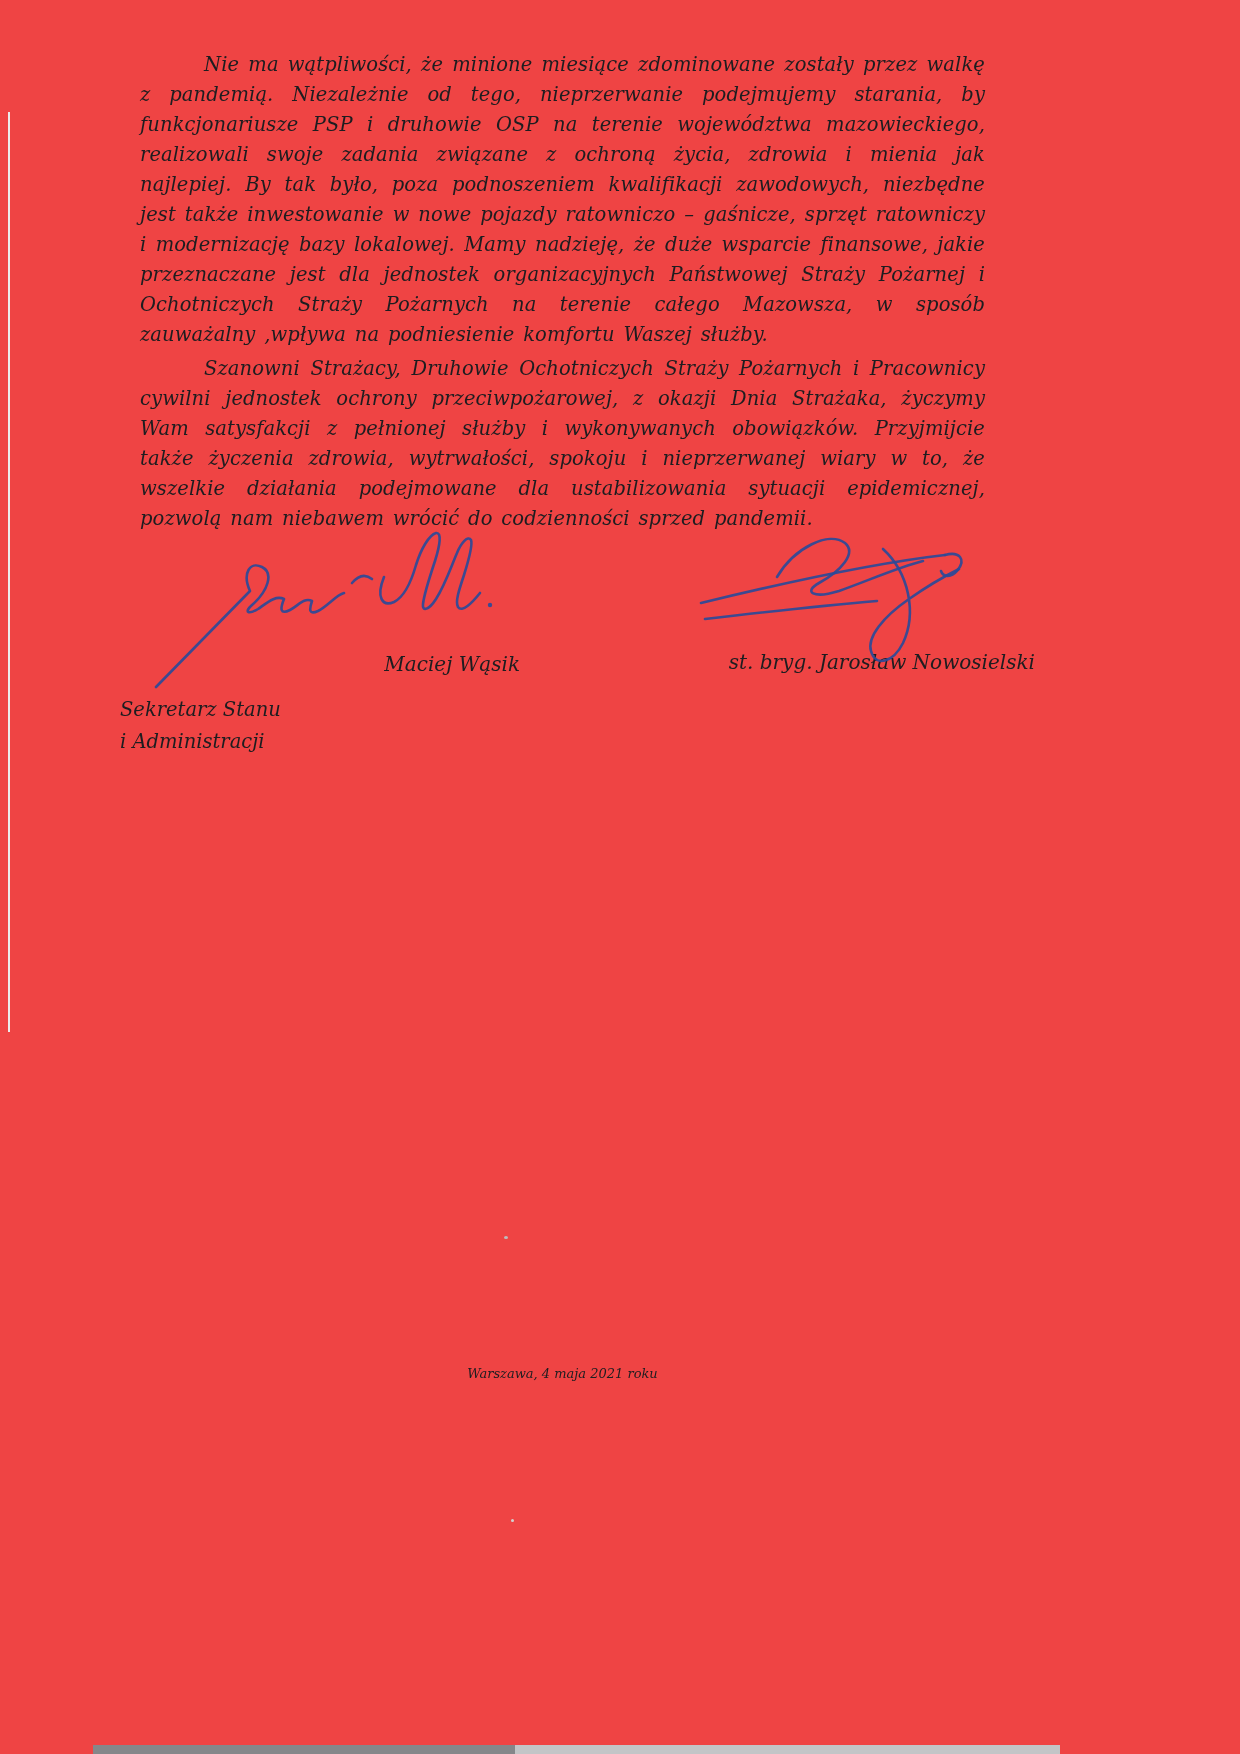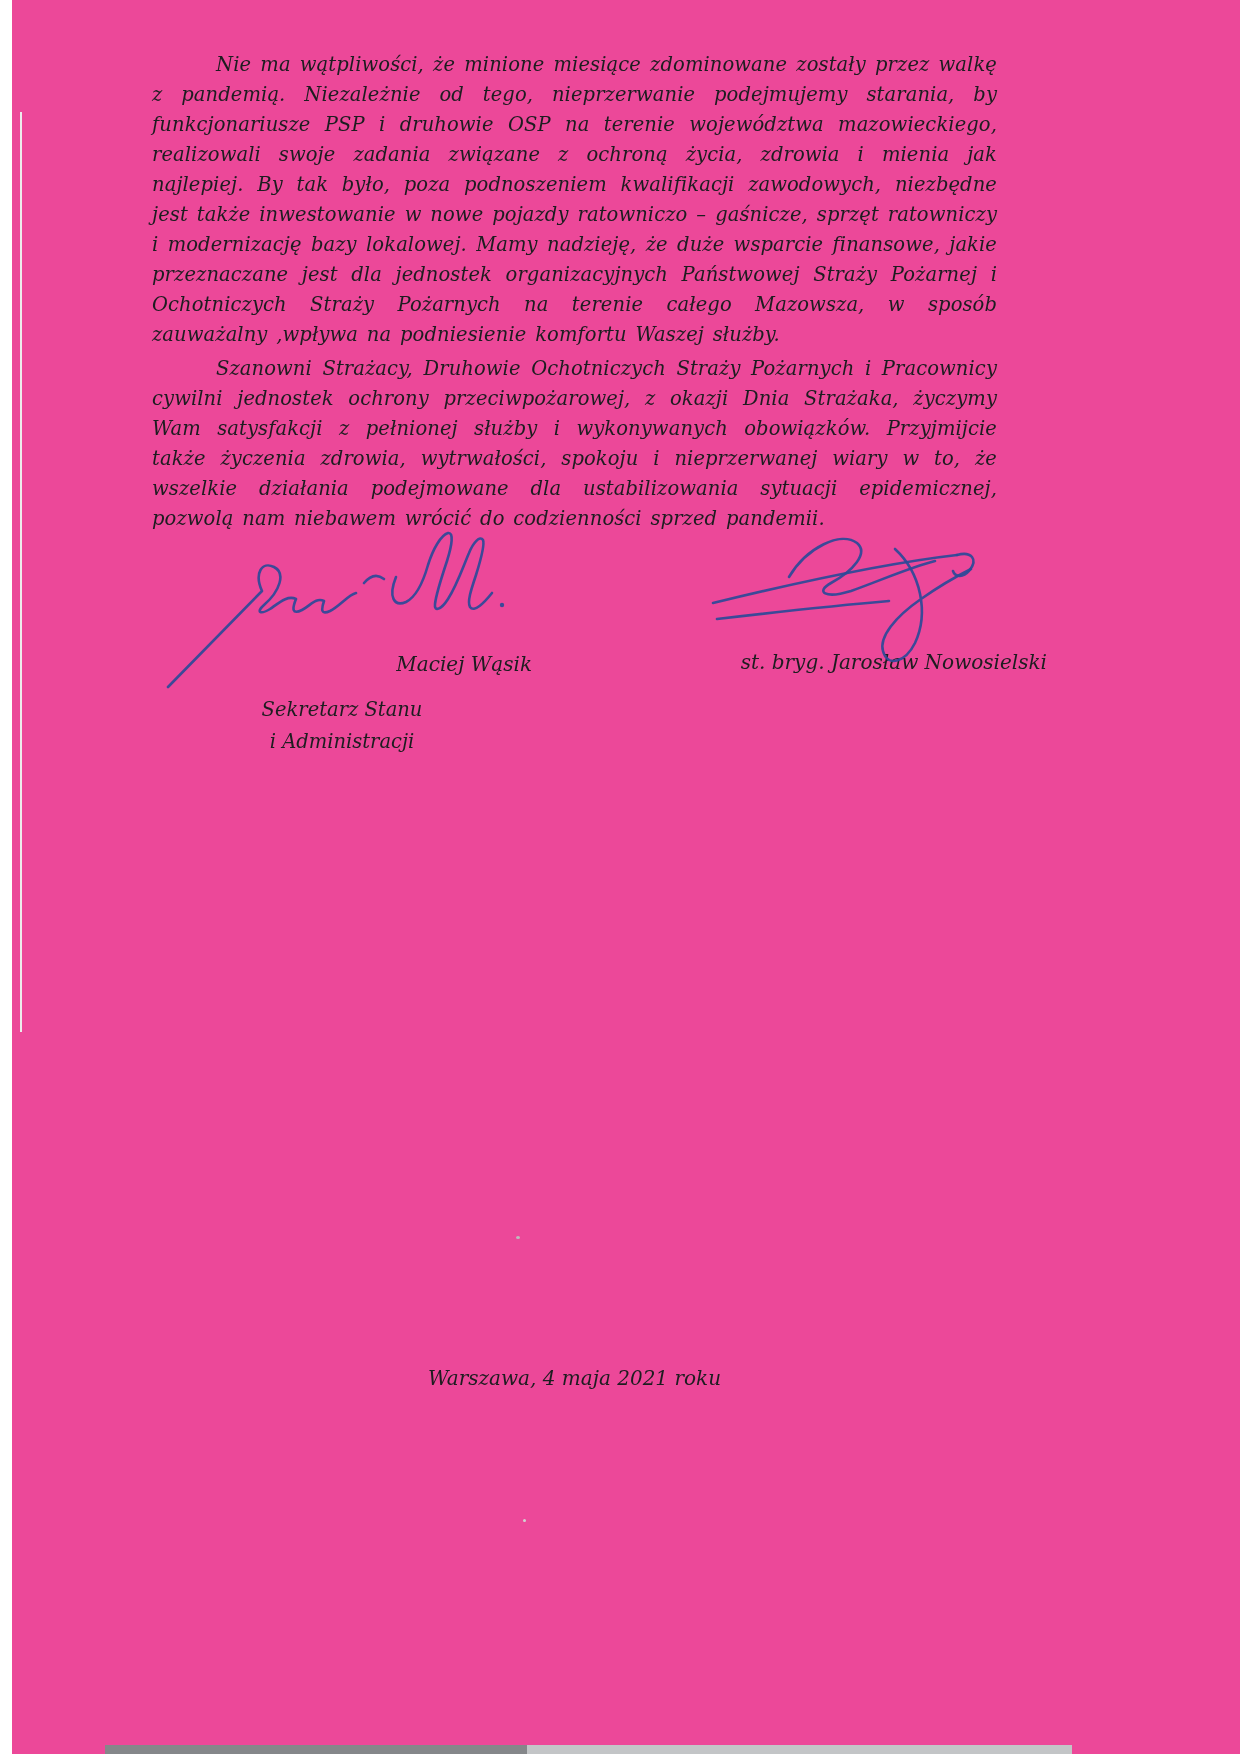--- a/index.html
+++ b/index.html
@@ -10,22 +10,21 @@
   body {
     width: 1240px;
     height: 1754px;
     position: relative;
     font-family: "DejaVu Serif", serif;
     overflow: hidden;
   }
   .page {
     position: absolute;
     inset: 0;
-    background: #ec4899;
-    margin-left: 12px;
+    background: #ef4444;
   }
   .content {
     position: absolute;
     left: 140px;
     top: 50px;
     width: 845px;
   }
   .para {
     font-style: italic;
     font-size: 19.5px;
@@ -60,32 +59,31 @@
     z-index: 1;
   }
   .sig-name-left  { left: 140px; top: 652px; width: 380px; }
   .sig-name-right { left: 615px; top: 650px; width: 420px; }
   .sig-titles {
     position: absolute;
     font-style: italic;
     font-size: 19.5px;
     line-height: 32px;
     color: #1d1d20;
-    text-align: center;
   }
   .sig-titles-left  { left: 120px; top: 694px; width: 420px; }
   .sig-titles-right { left: 615px; top: 692px; width: 420px; }
   .doc-footer {
     position: absolute;
     left: 140px;
     top: 1366px;
     width: 845px;
     text-align: center;
     font-style: italic;
-    font-size: 20px;
+    font-size: 13px;
     color: #1d1d20;
   }
   
   .scan-vline {
     position: absolute;
     left: 8px;
     top: 112px;
     width: 2px;
     height: 920px;
     background: #ececec;

